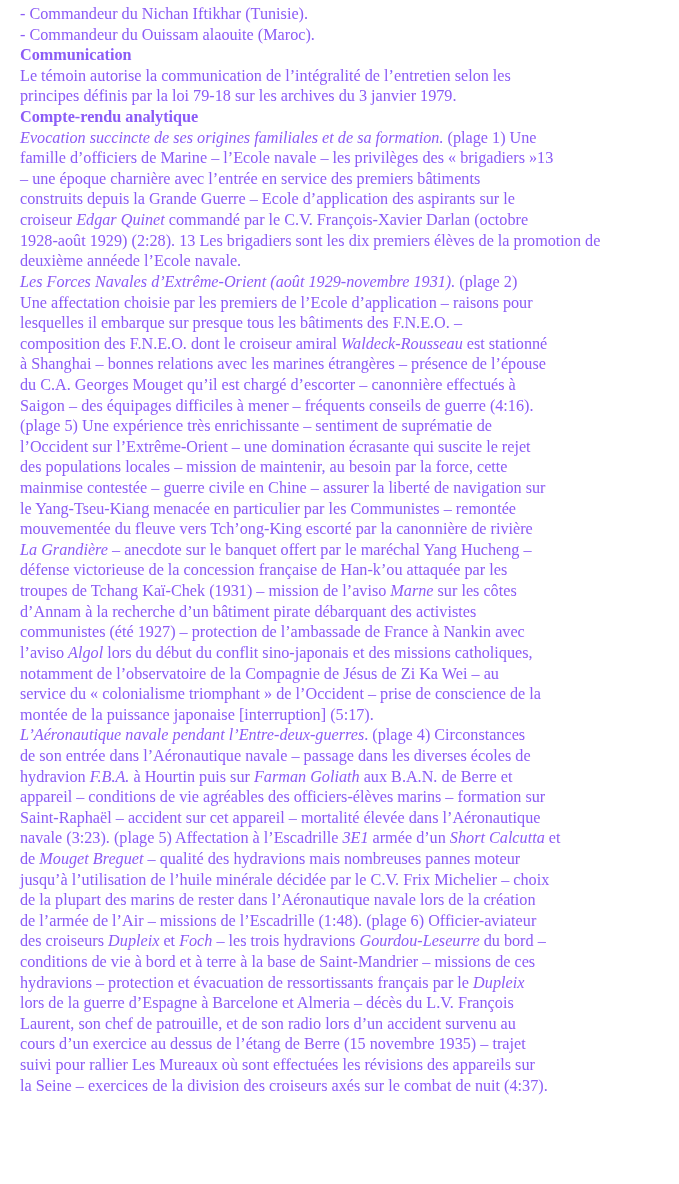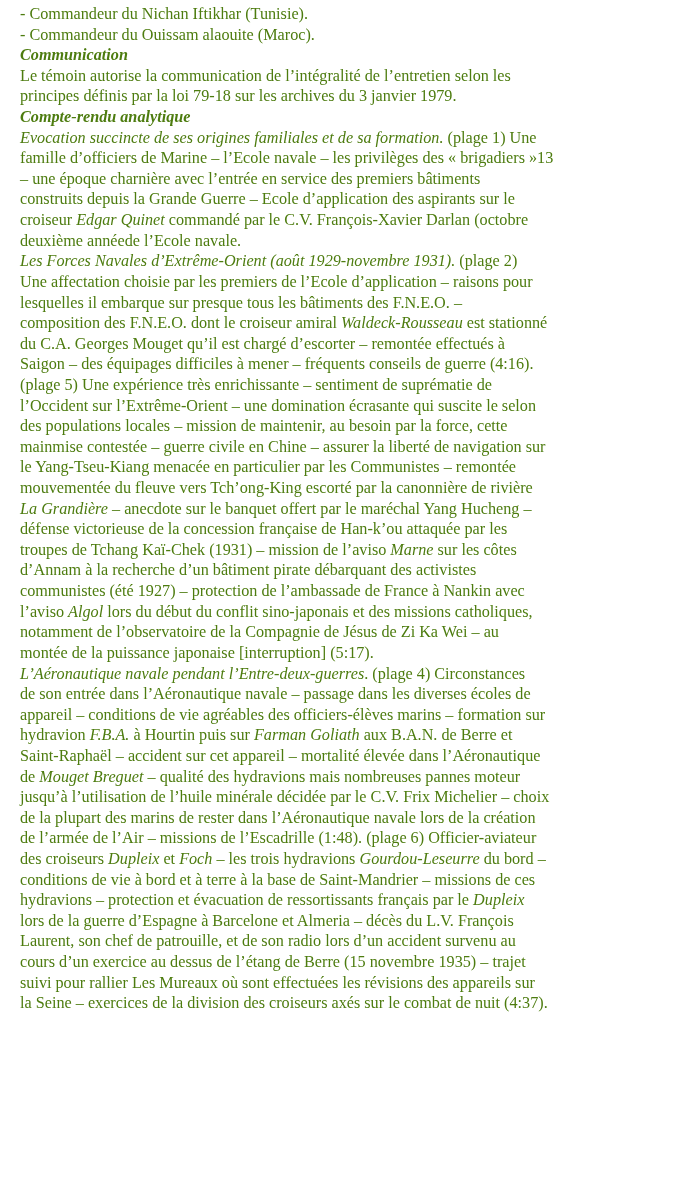--- a/index.html
+++ b/index.html
@@ -1,67 +1,71 @@
 <!DOCTYPE html>
 <html><head>
 <meta charset="utf-8">
 <style>
   html, body { margin: 0; padding: 0; background: #ffffff; }
   body { width: 679px; height: 1184px; overflow: hidden; position: relative; }
   .page {
     position: absolute; left: 20px; top: 4px; width: 650px;
     font-family: "Liberation Serif", "DejaVu Serif", serif;
-    font-size: 16.2px; line-height: 20.62px; color: #4d7c0f;
+    font-size: 16.2px; line-height: 20.62px; color: #8b5cf6;
   }
   .line { white-space: nowrap; height: 20.62px; }
-  .bold { font-weight: bold; font-style: italic; }
+  .bold { font-weight: bold; }
   i { font-style: italic; }
 </style>
 </head>
 <body>
 
 <div class="page">
   <div class="line">- Commandeur du Nichan Iftikhar (Tunisie).</div>
   <div class="line">- Commandeur du Ouissam alaouite (Maroc).</div>
   <div class="line bold">Communication</div>
   <div class="line">Le témoin autorise la communication de l’intégralité de l’entretien selon les</div>
   <div class="line">principes définis par la loi 79-18 sur les archives du 3 janvier 1979.</div>
   <div class="line bold">Compte-rendu analytique</div>
   <div id="cr-lines">
       <div class="line"><i>Evocation succincte de ses origines familiales et de sa formation.</i> (plage 1) Une</div>
       <div class="line">famille d’officiers de Marine – l’Ecole navale – les privilèges des « brigadiers »13</div>
       <div class="line">– une époque charnière avec l’entrée en service des premiers bâtiments</div>
       <div class="line">construits depuis la Grande Guerre – Ecole d’application des aspirants sur le</div>
       <div class="line">croiseur <i>Edgar Quinet</i> commandé par le C.V. François-Xavier Darlan (octobre</div>
+      <div class="line">1928-août 1929) (2:28). 13 Les brigadiers sont les dix premiers élèves de la promotion de</div>
       <div class="line">deuxième annéede l’Ecole navale.</div>
       <div class="line"><i>Les Forces Navales d’Extrême-Orient (août 1929-novembre 1931).</i> (plage 2)</div>
       <div class="line">Une affectation choisie par les premiers de l’Ecole d’application – raisons pour</div>
       <div class="line">lesquelles il embarque sur presque tous les bâtiments des F.N.E.O. –</div>
       <div class="line">composition des F.N.E.O. dont le croiseur amiral <i>Waldeck-Rousseau</i> est stationné</div>
-      <div class="line">du C.A. Georges Mouget qu’il est chargé d’escorter – remontée effectués à</div>
+      <div class="line">à Shanghai – bonnes relations avec les marines étrangères – présence de l’épouse</div>
+      <div class="line">du C.A. Georges Mouget qu’il est chargé d’escorter – canonnière effectués à</div>
       <div class="line">Saigon – des équipages difficiles à mener – fréquents conseils de guerre (4:16).</div>
       <div class="line">(plage 5) Une expérience très enrichissante – sentiment de suprématie de</div>
-      <div class="line">l’Occident sur l’Extrême-Orient – une domination écrasante qui suscite le selon</div>
+      <div class="line">l’Occident sur l’Extrême-Orient – une domination écrasante qui suscite le rejet</div>
       <div class="line">des populations locales – mission de maintenir, au besoin par la force, cette</div>
       <div class="line">mainmise contestée – guerre civile en Chine – assurer la liberté de navigation sur</div>
       <div class="line">le Yang-Tseu-Kiang menacée en particulier par les Communistes – remontée</div>
       <div class="line">mouvementée du fleuve vers Tch’ong-King escorté par la canonnière de rivière</div>
       <div class="line"><i>La Grandière</i> – anecdote sur le banquet offert par le maréchal Yang Hucheng –</div>
       <div class="line">défense victorieuse de la concession française de Han-k’ou attaquée par les</div>
       <div class="line">troupes de Tchang Kaï-Chek (1931) – mission de l’aviso <i>Marne</i> sur les côtes</div>
       <div class="line">d’Annam à la recherche d’un bâtiment pirate débarquant des activistes</div>
       <div class="line">communistes (été 1927) – protection de l’ambassade de France à Nankin avec</div>
       <div class="line">l’aviso <i>Algol</i> lors du début du conflit sino-japonais et des missions catholiques,</div>
       <div class="line">notamment de l’observatoire de la Compagnie de Jésus de Zi Ka Wei – au</div>
+      <div class="line">service du « colonialisme triomphant » de l’Occident – prise de conscience de la</div>
       <div class="line">montée de la puissance japonaise [interruption] (5:17).</div>
       <div class="line"><i>L’Aéronautique navale pendant l’Entre-deux-guerres</i>. (plage 4) Circonstances</div>
       <div class="line">de son entrée dans l’Aéronautique navale – passage dans les diverses écoles de</div>
+      <div class="line">hydravion <i>F.B.A.</i> à Hourtin puis sur <i>Farman Goliath</i> aux B.A.N. de Berre et</div>
       <div class="line">appareil – conditions de vie agréables des officiers-élèves marins – formation sur</div>
-      <div class="line">hydravion <i>F.B.A.</i> à Hourtin puis sur <i>Farman Goliath</i> aux B.A.N. de Berre et</div>
       <div class="line">Saint-Raphaël – accident sur cet appareil – mortalité élevée dans l’Aéronautique</div>
+      <div class="line">navale (3:23). (plage 5) Affectation à l’Escadrille <i>3E1</i> armée d’un <i>Short Calcutta</i> et</div>
       <div class="line">de <i>Mouget Breguet</i> – qualité des hydravions mais nombreuses pannes moteur</div>
       <div class="line">jusqu’à l’utilisation de l’huile minérale décidée par le C.V. Frix Michelier – choix</div>
       <div class="line">de la plupart des marins de rester dans l’Aéronautique navale lors de la création</div>
       <div class="line">de l’armée de l’Air – missions de l’Escadrille (1:48). (plage 6) Officier-aviateur</div>
       <div class="line">des croiseurs <i>Dupleix</i> et <i>Foch</i> – les trois hydravions <i>Gourdou-Leseurre</i> du bord –</div>
       <div class="line">conditions de vie à bord et à terre à la base de Saint-Mandrier – missions de ces</div>
       <div class="line">hydravions – protection et évacuation de ressortissants français par le <i>Dupleix</i></div>
       <div class="line">lors de la guerre d’Espagne à Barcelone et Almeria – décès du L.V. François</div>
       <div class="line">Laurent, son chef de patrouille, et de son radio lors d’un accident survenu au</div>
       <div class="line">cours d’un exercice au dessus de l’étang de Berre (15 novembre 1935) – trajet</div>

